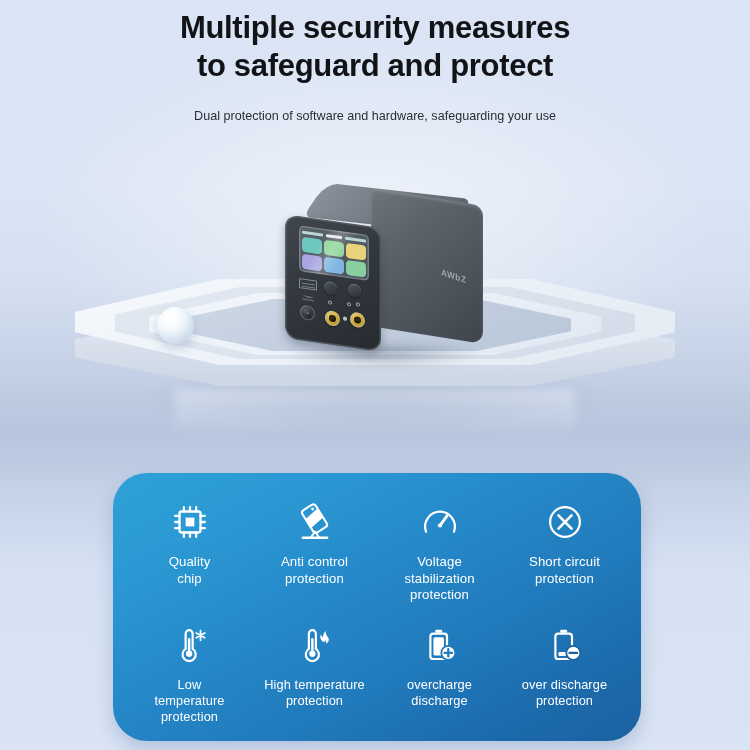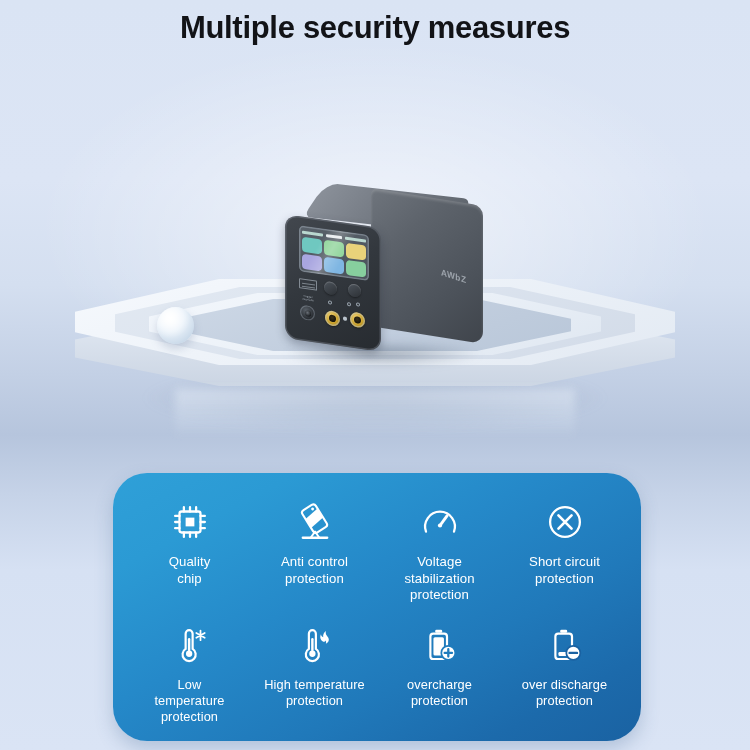--- a/index.html
+++ b/index.html
@@ -231,22 +231,24 @@
 </head>
 <body>
 
 <div id="bg">
   <div id="bg-glow"></div>
 </div>
 
 <div id="header">
   <h1 id="headline">
     <span class="l1">Multiple security measures</span>
+    <span class="l2">to safeguard and protect</span>
   </h1>
   <p id="sub">
+    <span class="s2">Dual protection of software and hardware, safeguarding your use</span>
   </p>
 </div>
 
 <div id="stage">
 
   <div class="ped" id="ped-shadow"></div>
   <div class="oct" id="ped-side"></div>
   <div class="oct" id="ped-top"></div>
   <div class="oct" id="ped-ring1"></div>
   <div class="oct" id="ped-ring2"></div>
@@ -393,21 +395,21 @@
       <span class="icon">
         <svg width="42" height="42" viewBox="0 0 48 48" fill="none" stroke="#fff" stroke-width="2.5" stroke-linecap="round">
           <rect x="13" y="11" width="19" height="29" rx="3.2"></rect>
           <rect x="18.5" y="6.5" width="8" height="3.6" rx="1.5" fill="#fff" stroke="none"></rect>
           <rect x="16.5" y="15" width="12" height="21" rx="1.8" fill="#fff" stroke="none"></rect>
           <circle cx="33.5" cy="33" r="8" fill="#fff" stroke="#1f7cbd" stroke-width="2"></circle>
           <path d="M33.5 28.8v8.4M29.3 33h8.4" stroke="#1f7cbd" stroke-width="2.6"></path>
         </svg>
       </span>
       <span class="txt">overcharge
-protection</span>
+discharge</span>
     </div>
 
     <div class="cell">
       <span class="icon">
         <svg width="42" height="42" viewBox="0 0 48 48" fill="none" stroke="#fff" stroke-width="2.5" stroke-linecap="round">
           <rect x="13" y="11" width="19" height="29" rx="3.2"></rect>
           <rect x="18.5" y="6.5" width="8" height="3.6" rx="1.5" fill="#fff" stroke="none"></rect>
           <rect x="16.5" y="32" width="12" height="4.5" rx="1.5" fill="#fff" stroke="none"></rect>
           <circle cx="33.5" cy="33" r="8" fill="#fff" stroke="#1a62a2" stroke-width="2"></circle>
           <path d="M29.3 33h8.4" stroke="#1a62a2" stroke-width="2.8"></path>

